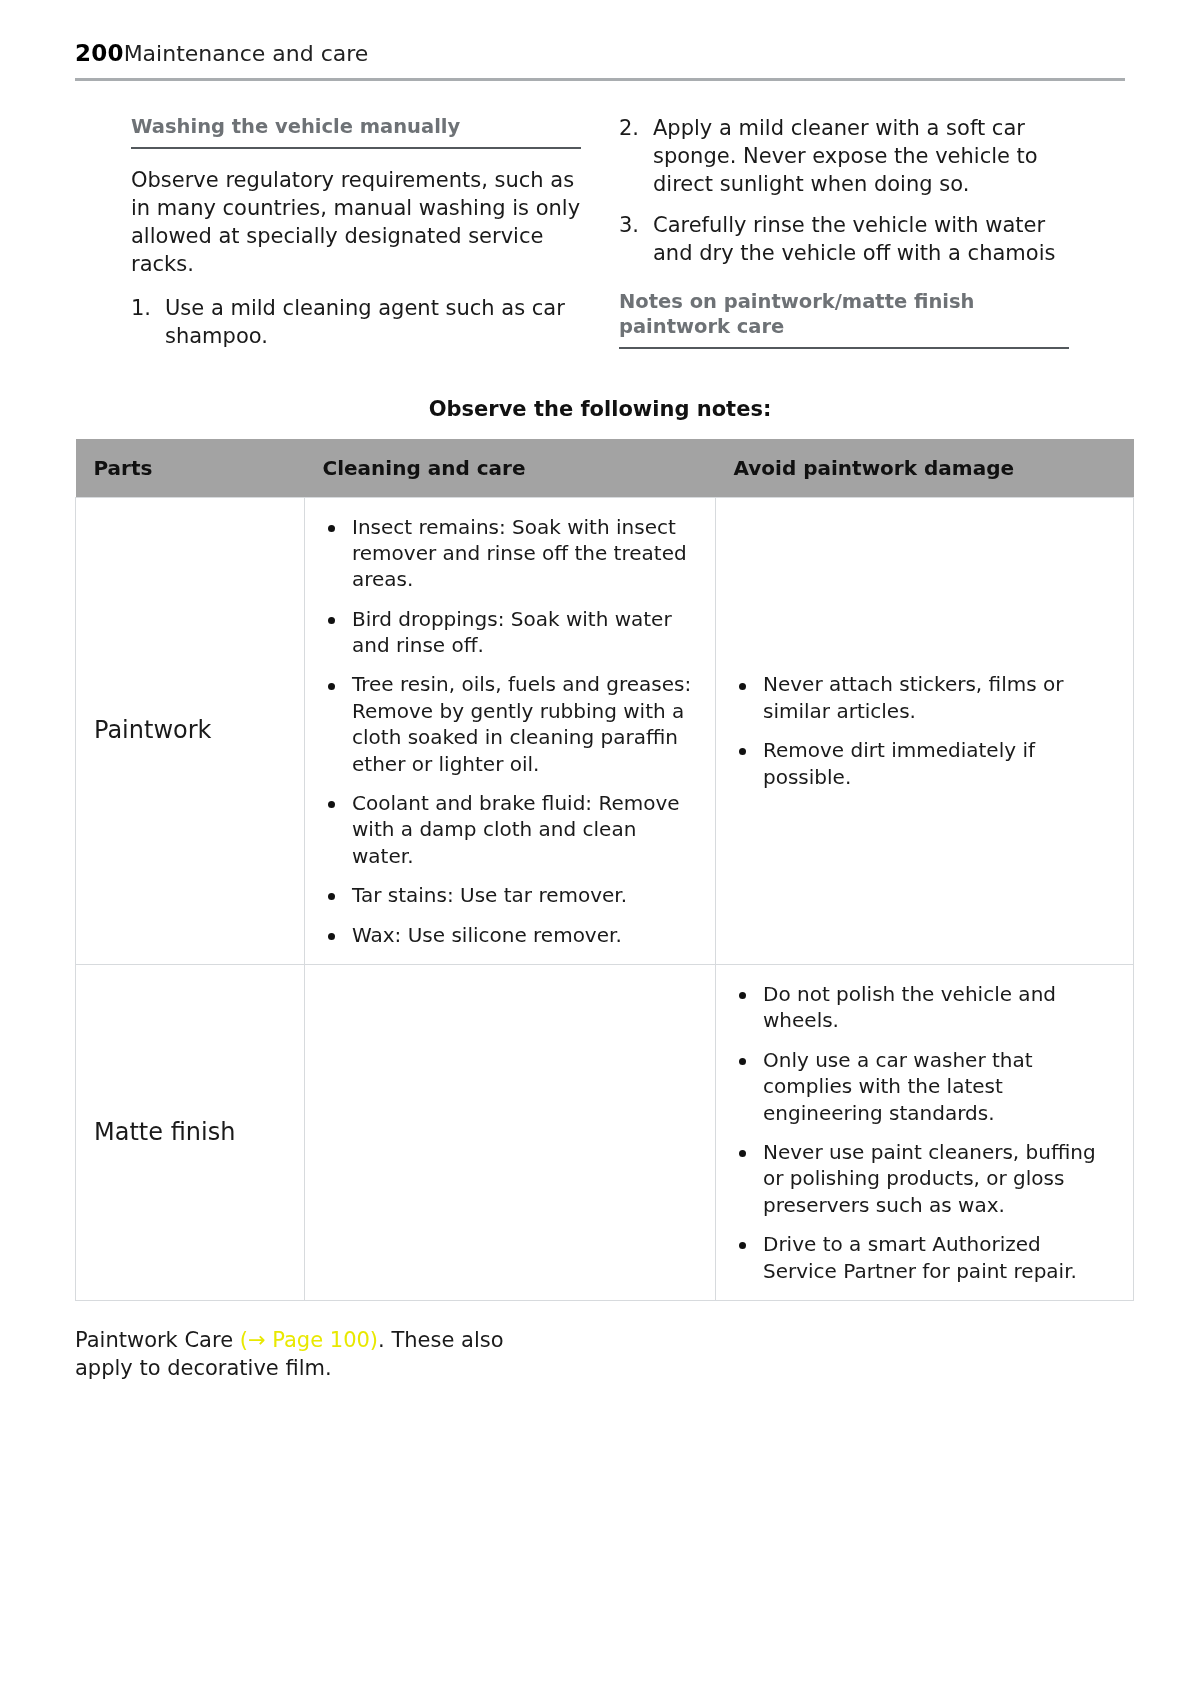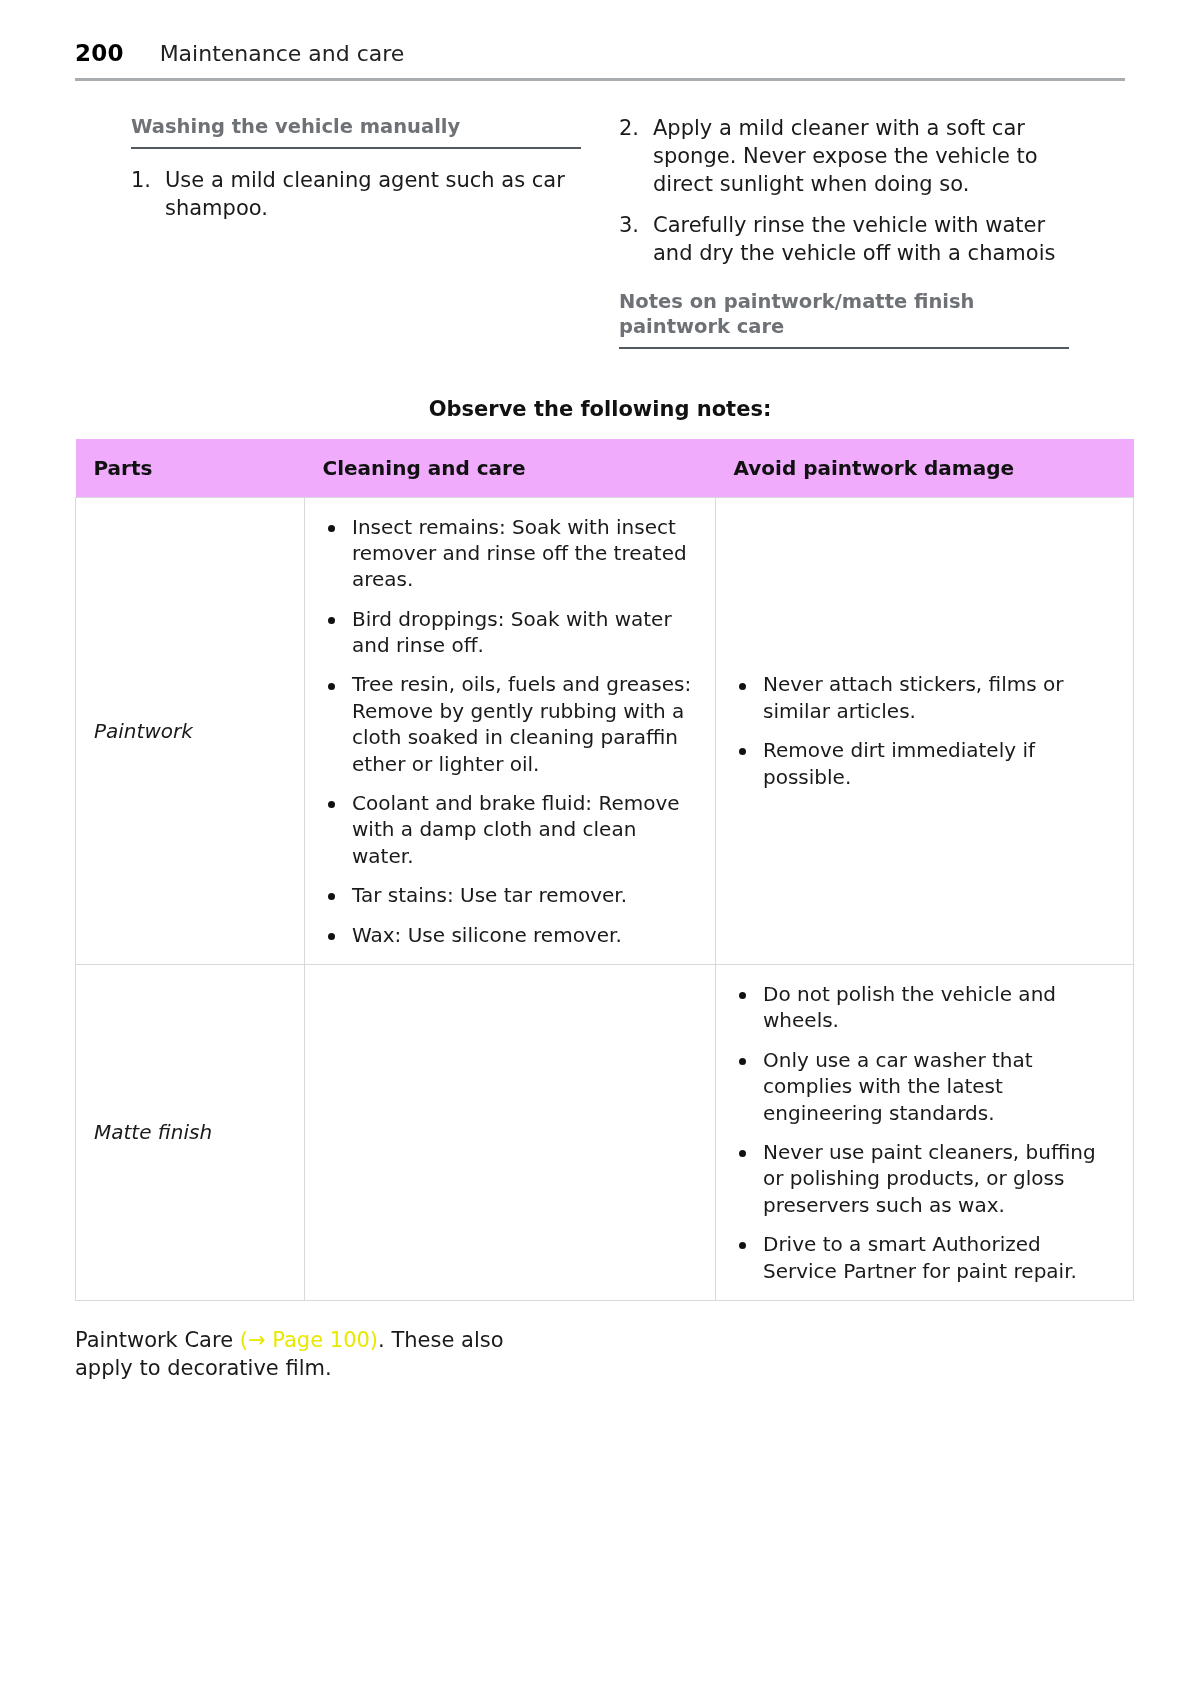--- a/index.html
+++ b/index.html
@@ -19,21 +19,20 @@
     width: 1200px;
     height: 1703px;
     box-sizing: border-box;
     padding: 40px 75px 0 75px;
   }
 
   
   .page-header {
     display: flex;
     align-items: baseline;
-    gap: 36px;
     padding: 0 0 12px 0;
     border-bottom: 3px solid #a9adb0;
   }
   .page-number {
     font-size: 23px;
     font-weight: bold;
     color: #000;
     letter-spacing: 0.2px;
   }
   .chapter-title {
@@ -98,21 +97,21 @@
     text-align: center;
   }
 
   
   table.notes-table {
     width: 100%;
     border-collapse: collapse;
     table-layout: fixed;
   }
   table.notes-table thead th {
-    background: #f0abfc;
+    background: #a3a3a3;
     text-align: left;
     font-size: 20px;
     font-weight: bold;
     color: #111;
     padding: 17px 18px 17px 18px;
     border: none;
     vertical-align: middle;
   }
   table.notes-table thead th.c1 { width: 193px; }
   table.notes-table thead th.c2 { width: 375px; }
@@ -121,23 +120,22 @@
   table.notes-table tbody td {
     border: 1px solid #d7dadd;
     vertical-align: middle;
     padding: 16px 16px 16px 18px;
     font-size: 20px;
     line-height: 1.32;
     color: #1a1a1a;
     background: #fff;
   }
   table.notes-table tbody td.part-name {
-    font-size: 20px;
+    font-size: 24px;
     padding-left: 18px;
-    font-style: italic;
   }
   ul.cell-list {
     list-style: none;
     margin: 0;
     padding: 0;
   }
   ul.cell-list li {
     position: relative;
     padding-left: 29px;
     margin-bottom: 13px;
@@ -181,20 +179,21 @@
 
   <div class="page-header">
     <span class="page-number">200</span>
     <span class="chapter-title">Maintenance and care</span>
   </div>
 
   <div class="columns">
 
     <div class="col">
       <h2 class="subhead">Washing the vehicle manually</h2>
+      <p class="body">Observe regulatory requirements, such as in many countries, manual washing is only allowed at specially designated service racks.</p>
       <ol class="steps">
         <li>
           <span class="num">1.</span>
           <span>Use a mild cleaning agent such as car shampoo.</span>
         </li>
       </ol>
     </div>
 
     <div class="col">
       <ol class="steps">

